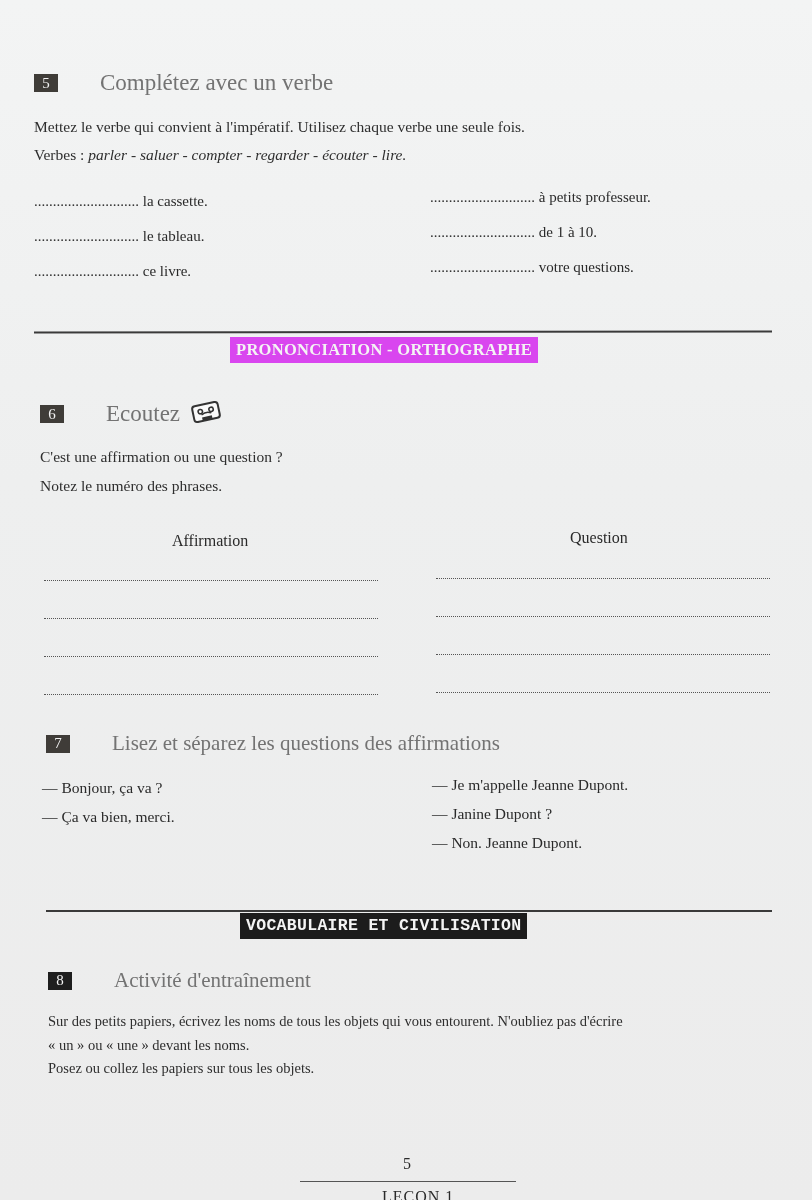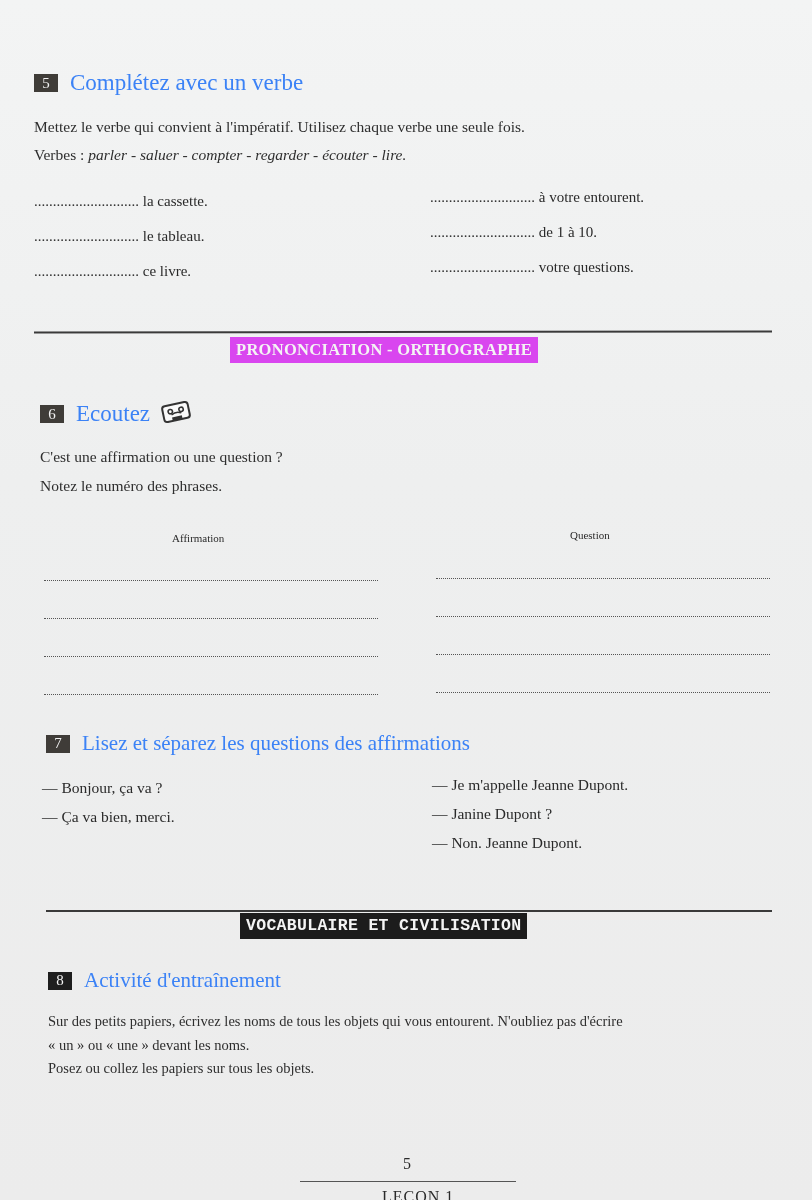--- a/index.html
+++ b/index.html
@@ -11,33 +11,33 @@
       position: relative;
     }
     .abs { position: absolute; }
     .ex-head { display: flex; align-items: center; }
     .num-box {
       display: inline-flex; align-items: center; justify-content: center;
       background: #3f3c38; color: #f2f2f2;
       font-size: 15px; line-height: 1;
       width: 24px; height: 18px; margin-right: 12px;
     }
-    .ex-title { font-size: 23px; color: #3b82f6; }
+    .ex-title { font-size: 23px; color: #737373; margin-left: 30px; }
     .para { font-size: 15.5px; line-height: 28px; color: #2e2e2e; }
     .para i { font-style: italic; }
     .fill-row { font-size: 15px; line-height: 35px; white-space: nowrap; }
     .dots { letter-spacing: 0; color: #333; }
     .rule { position: absolute; height: 1.5px; background: #3a3a3a; }
     .banner {
       position: absolute; background: #d946ef; color: #f4f4f4;
       font-weight: bold; font-size: 16.5px; letter-spacing: 0.3px;
       padding: 2px 6px; line-height: 22px; white-space: nowrap;
     }
     .banner.dark { background: #1c1c1c; }
-    .col-label { font-size: 11px; }
+    .col-label { font-size: 16px; }
     .dotline {
       position: absolute; height: 0;
       border-bottom: 1.5px dotted #555;
     }
     .dialog { font-size: 15.5px; line-height: 29px; white-space: nowrap; }
     .footer-num { font-size: 16px; }
     .footer-sub { font-size: 16px; letter-spacing: 1px; }
   </style>
 </head>
 <body>
@@ -50,21 +50,21 @@
 <div class="abs para" style="left:34px; top:141px;">
   <span>Verbes : </span><i>parler - saluer - compter - regarder - écouter - lire.</i>
 </div>
 
 <div class="abs" style="left:34px; top:184px;">
   <div class="fill-row"><span class="dots">............................</span> <span>la cassette.</span></div>
   <div class="fill-row"><span class="dots">............................</span> <span>le tableau.</span></div>
   <div class="fill-row"><span class="dots">............................</span> <span>ce livre.</span></div>
 </div>
 <div class="abs" style="left:430px; top:180px;">
-  <div class="fill-row"><span class="dots">............................</span> <span>à votre entourent.</span></div>
+  <div class="fill-row"><span class="dots">............................</span> <span>à petits professeur.</span></div>
   <div class="fill-row"><span class="dots">............................</span> <span>de 1 à 10.</span></div>
   <div class="fill-row"><span class="dots">............................</span> <span>votre questions.</span></div>
 </div>
 
 <div class="rule" style="left:34px; width:738px; top:331px; transform:rotate(-0.08deg);"></div>
 <div class="banner" style="left:230px; top:337px;">PRONONCIATION - ORTHOGRAPHE</div>
 
 <div class="abs ex-head" style="left:40px; top:400px;">
   <span class="num-box">6</span>
   <span class="ex-title">Ecoutez</span>

